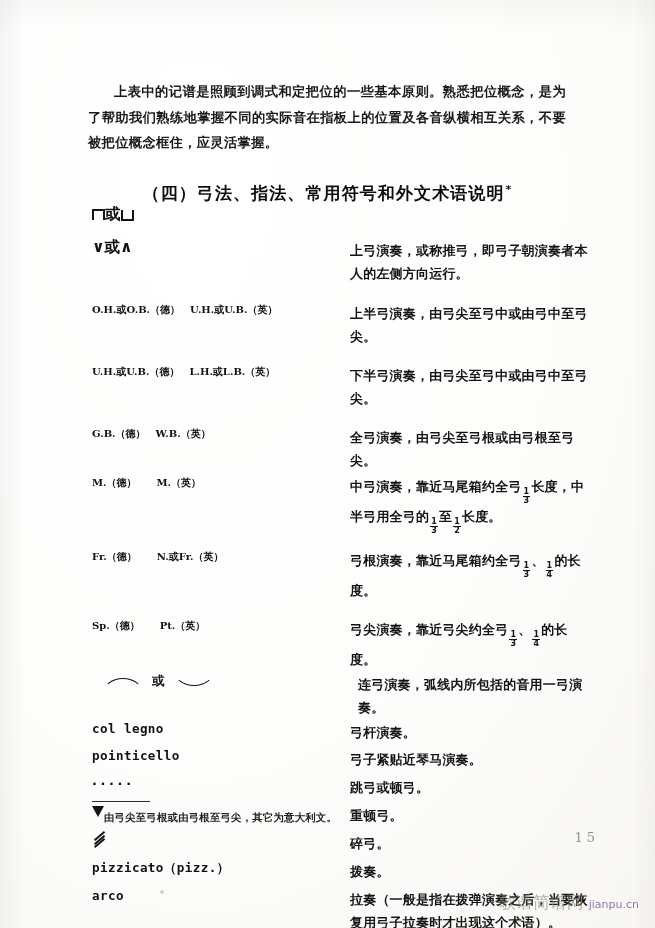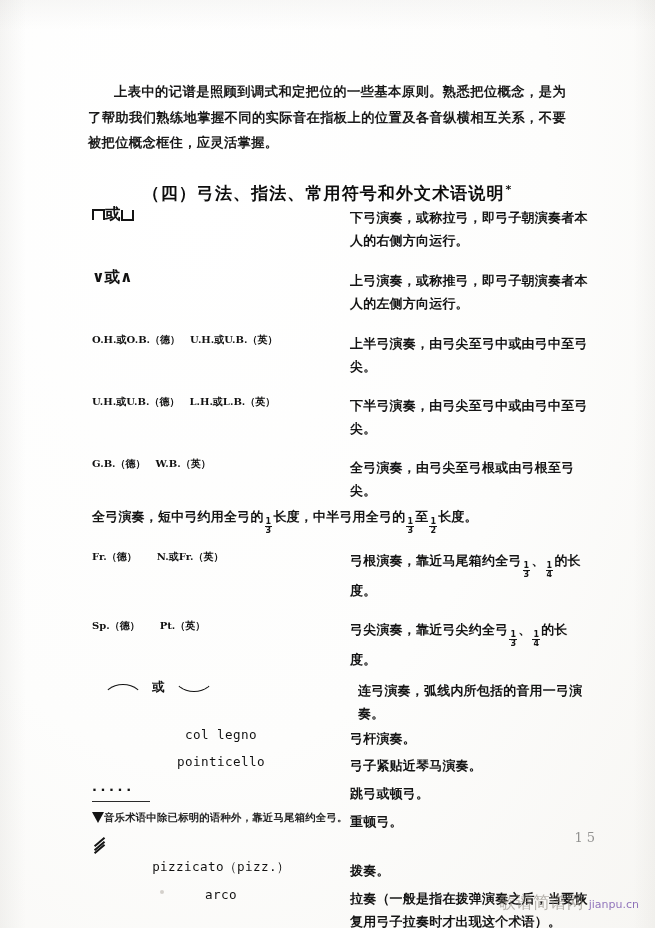--- a/index.html
+++ b/index.html
@@ -108,23 +108,22 @@
   }
 
   
   .sym.serif {
     font-family: "DejaVu Serif", "Liberation Serif", serif;
     font-size: 10px;
   }
   .sym.mono {
     font-family: "DejaVu Sans Mono", "Liberation Mono", monospace;
     font-size: 12.6px;
-    font-weight: 400;
+    font-weight: 700;
     letter-spacing: 0.4px;
-    text-align: center;
   }
   .sym.big {
     font-size: 15.5px;
   }
 
   .cn { font-family: "DejaVu Sans", sans-serif; }
 
   
   .glyph-down,
   .glyph-up {
@@ -310,21 +309,20 @@
   <h2 class="heading">
     <span>（四）弓法、指法、常用符号和外文术语说明</span><span class="asterisk">*</span>
   </h2>
 
   <div class="table">
 
     <div class="trow" style="margin-bottom:17px;">
       <div class="sym big">
         <span class="glyph-down"></span><span class="cn">或</span><span class="glyph-up"></span>
       </div>
-      <div class="desc">下弓演奏，或称拉弓，即弓子朝演奏者本人的右侧方向运行。</div>
     </div>
 
     <div class="trow" style="margin-bottom:17px;">
       <div class="sym big serif">
         <span>∨</span><span class="cn">或</span><span>∧</span>
       </div>
       <div class="desc">上弓演奏，或称推弓，即弓子朝演奏者本人的左侧方向运行。</div>
     </div>
 
     <div class="trow" style="margin-bottom:16px;">
@@ -336,22 +334,23 @@
       <div class="sym serif">U.H.或U.B.（德）　L.H.或L.B.（英）</div>
       <div class="desc">下半弓演奏，由弓尖至弓中或由弓中至弓尖。</div>
     </div>
 
     <div class="trow" style="margin-bottom:3px;">
       <div class="sym serif">G.B.（德）　W.B.（英）</div>
       <div class="desc">全弓演奏，由弓尖至弓根或由弓根至弓尖。</div>
     </div>
 
     <div class="trow" style="margin-bottom:14px;">
+      <div class="sym serif">M.（德）　　M.（英）</div>
       <div class="desc">
-        <span>全弓演奏，短中弓约用全弓的</span><span class="frac">
+        <span>中弓演奏，靠近马尾箱约全弓</span><span class="frac">
             <span class="num">1</span>
             <span class="den">3</span>
           </span><span>长度，中半弓用全弓的</span><span class="frac">
             <span class="num">1</span>
             <span class="den">3</span>
           </span><span>至</span><span class="frac">
             <span class="num">1</span>
             <span class="den">2</span>
           </span><span>长度。</span>
       </div>
@@ -363,21 +362,21 @@
         <span>弓根演奏，靠近马尾箱约全弓</span><span class="frac">
             <span class="num">1</span>
             <span class="den">3</span>
           </span><span>、</span><span class="frac">
             <span class="num">1</span>
             <span class="den">4</span>
           </span><span>的长度。</span>
       </div>
     </div>
 
-    <div class="trow" style="margin-bottom:8px;">
+    <div class="trow" style="margin-bottom:2px;">
       <div class="sym serif">Sp.（德）　　Pt.（英）</div>
       <div class="desc">
         <span>弓尖演奏，靠近弓尖约全弓</span><span class="frac">
             <span class="num">1</span>
             <span class="den">3</span>
           </span><span>、</span><span class="frac">
             <span class="num">1</span>
             <span class="den">4</span>
           </span><span>的长度。</span>
       </div>
@@ -411,36 +410,37 @@
       <div class="sym">
         <span class="tri"></span>
       </div>
       <div class="desc">重顿弓。</div>
     </div>
 
     <div class="trow" style="margin-bottom:5px;">
       <div class="sym">
         <span class="slashes"><i></i><i></i><i></i></span>
       </div>
+      <div class="desc">碎弓。</div>
     </div>
 
     <div class="trow" style="margin-bottom:5px;">
       <div class="sym mono">pizzicato（pizz.）</div>
       <div class="desc">拨奏。</div>
     </div>
 
     <div class="trow" style="margin-bottom:26px;">
       <div class="sym mono">arco</div>
       <div class="desc" style="width:226px;">拉奏（一般是指在拨弹演奏之后，当要恢复用弓子拉奏时才出现这个术语）。</div>
     </div>
 
   </div>
 
   <div class="footnote-rule"></div>
-  <div class="footnote">音乐术语中除已标明的语种外，靠近马尾箱约全弓。</div>
+  <div class="footnote">由弓尖至弓根或由弓根至弓尖，其它为意大利文。</div>
 
   <div class="pageno">15</div>
 
   <div class="speck"></div>
 
   <div class="watermark">
     <span class="wm-cn">歌谱简谱网</span>
     <span class="wm-url">jianpu.cn</span>
   </div>
 

